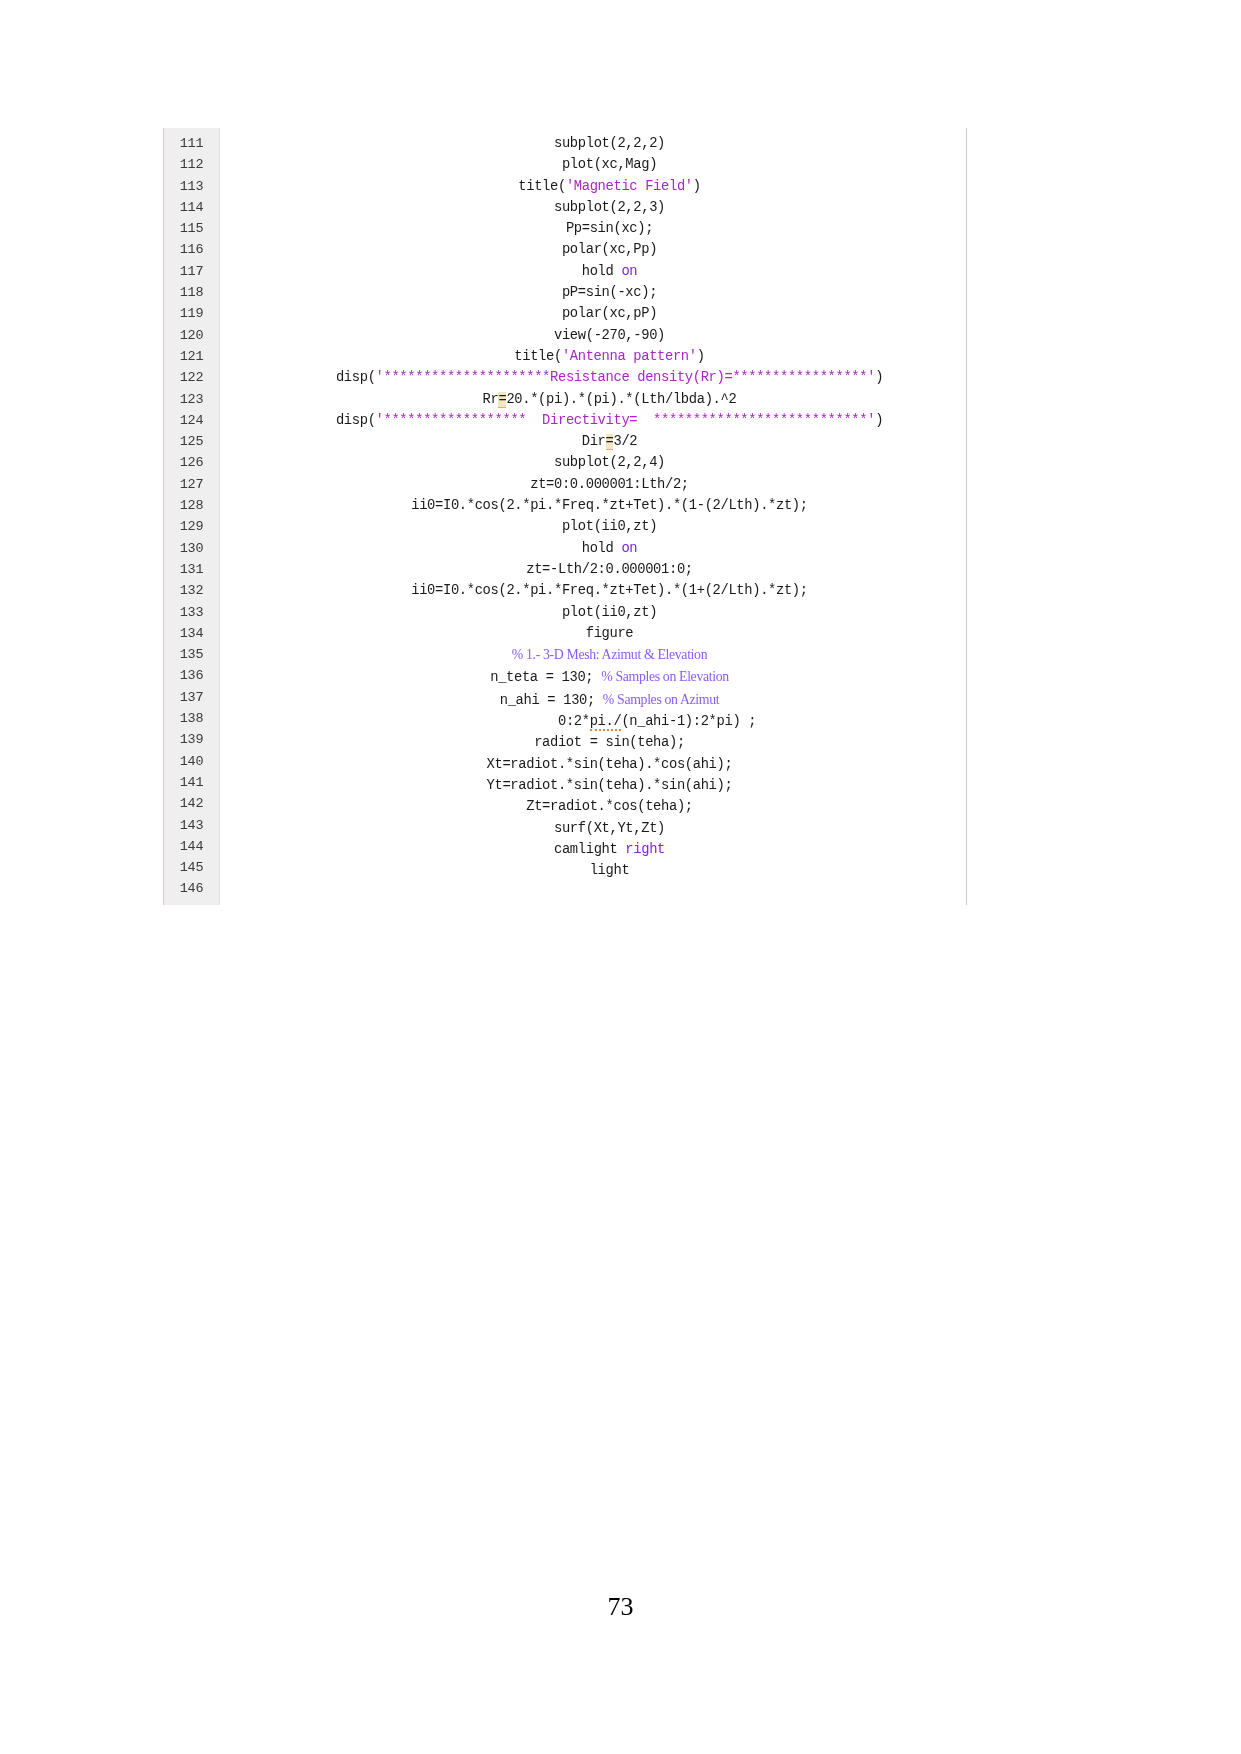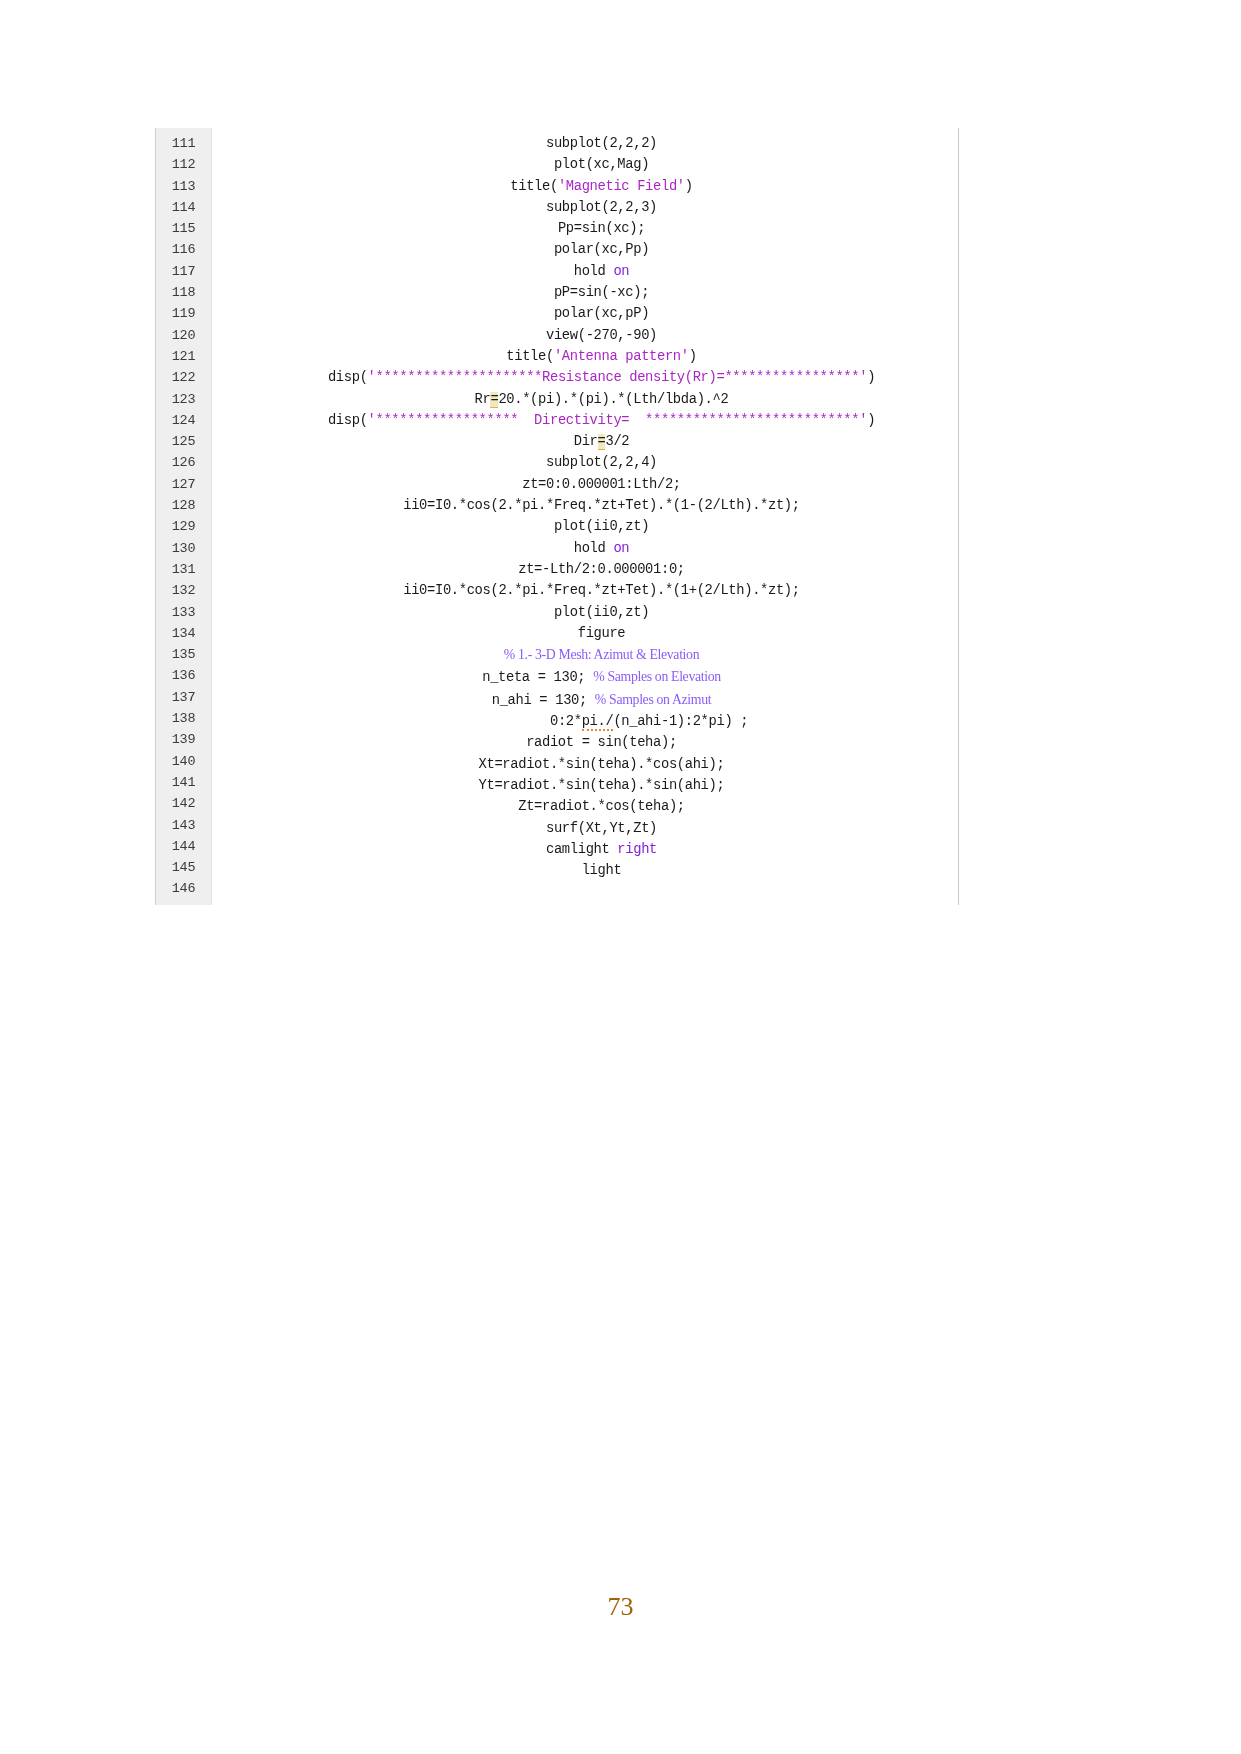--- a/index.html
+++ b/index.html
@@ -19,21 +19,21 @@
     position: absolute;
     left: 0; top: 0;
     width: 1241px;
     height: 1754px;
     background: #ffffff;
   }
 
   
   .listing {
     position: absolute;
-    left: 155px;
+    left: 163px;
     top: 128px;
     width: 802px;
     border-left: 1px solid #d8c8d8;
     border-right: 1px solid #ccc9cc;
     background: #ffffff;
     display: flex;
     flex-direction: row;
   }
   .gutter {
     width: 56px;
@@ -88,21 +88,21 @@
 
   
   .pagenum {
     position: absolute;
     top: 1592px;
     left: 0;
     width: 1241px;
     text-align: center;
     font-family: "Liberation Serif", serif;
     font-size: 26px;
-    color: #a16207;
+    color: #000000;
   }
 </style>
 </head>
 <body>
 
 <div class="page">
 
   <div class="listing">
     <div class="gutter" id="gutter">
         <div class="ln">111</div>

